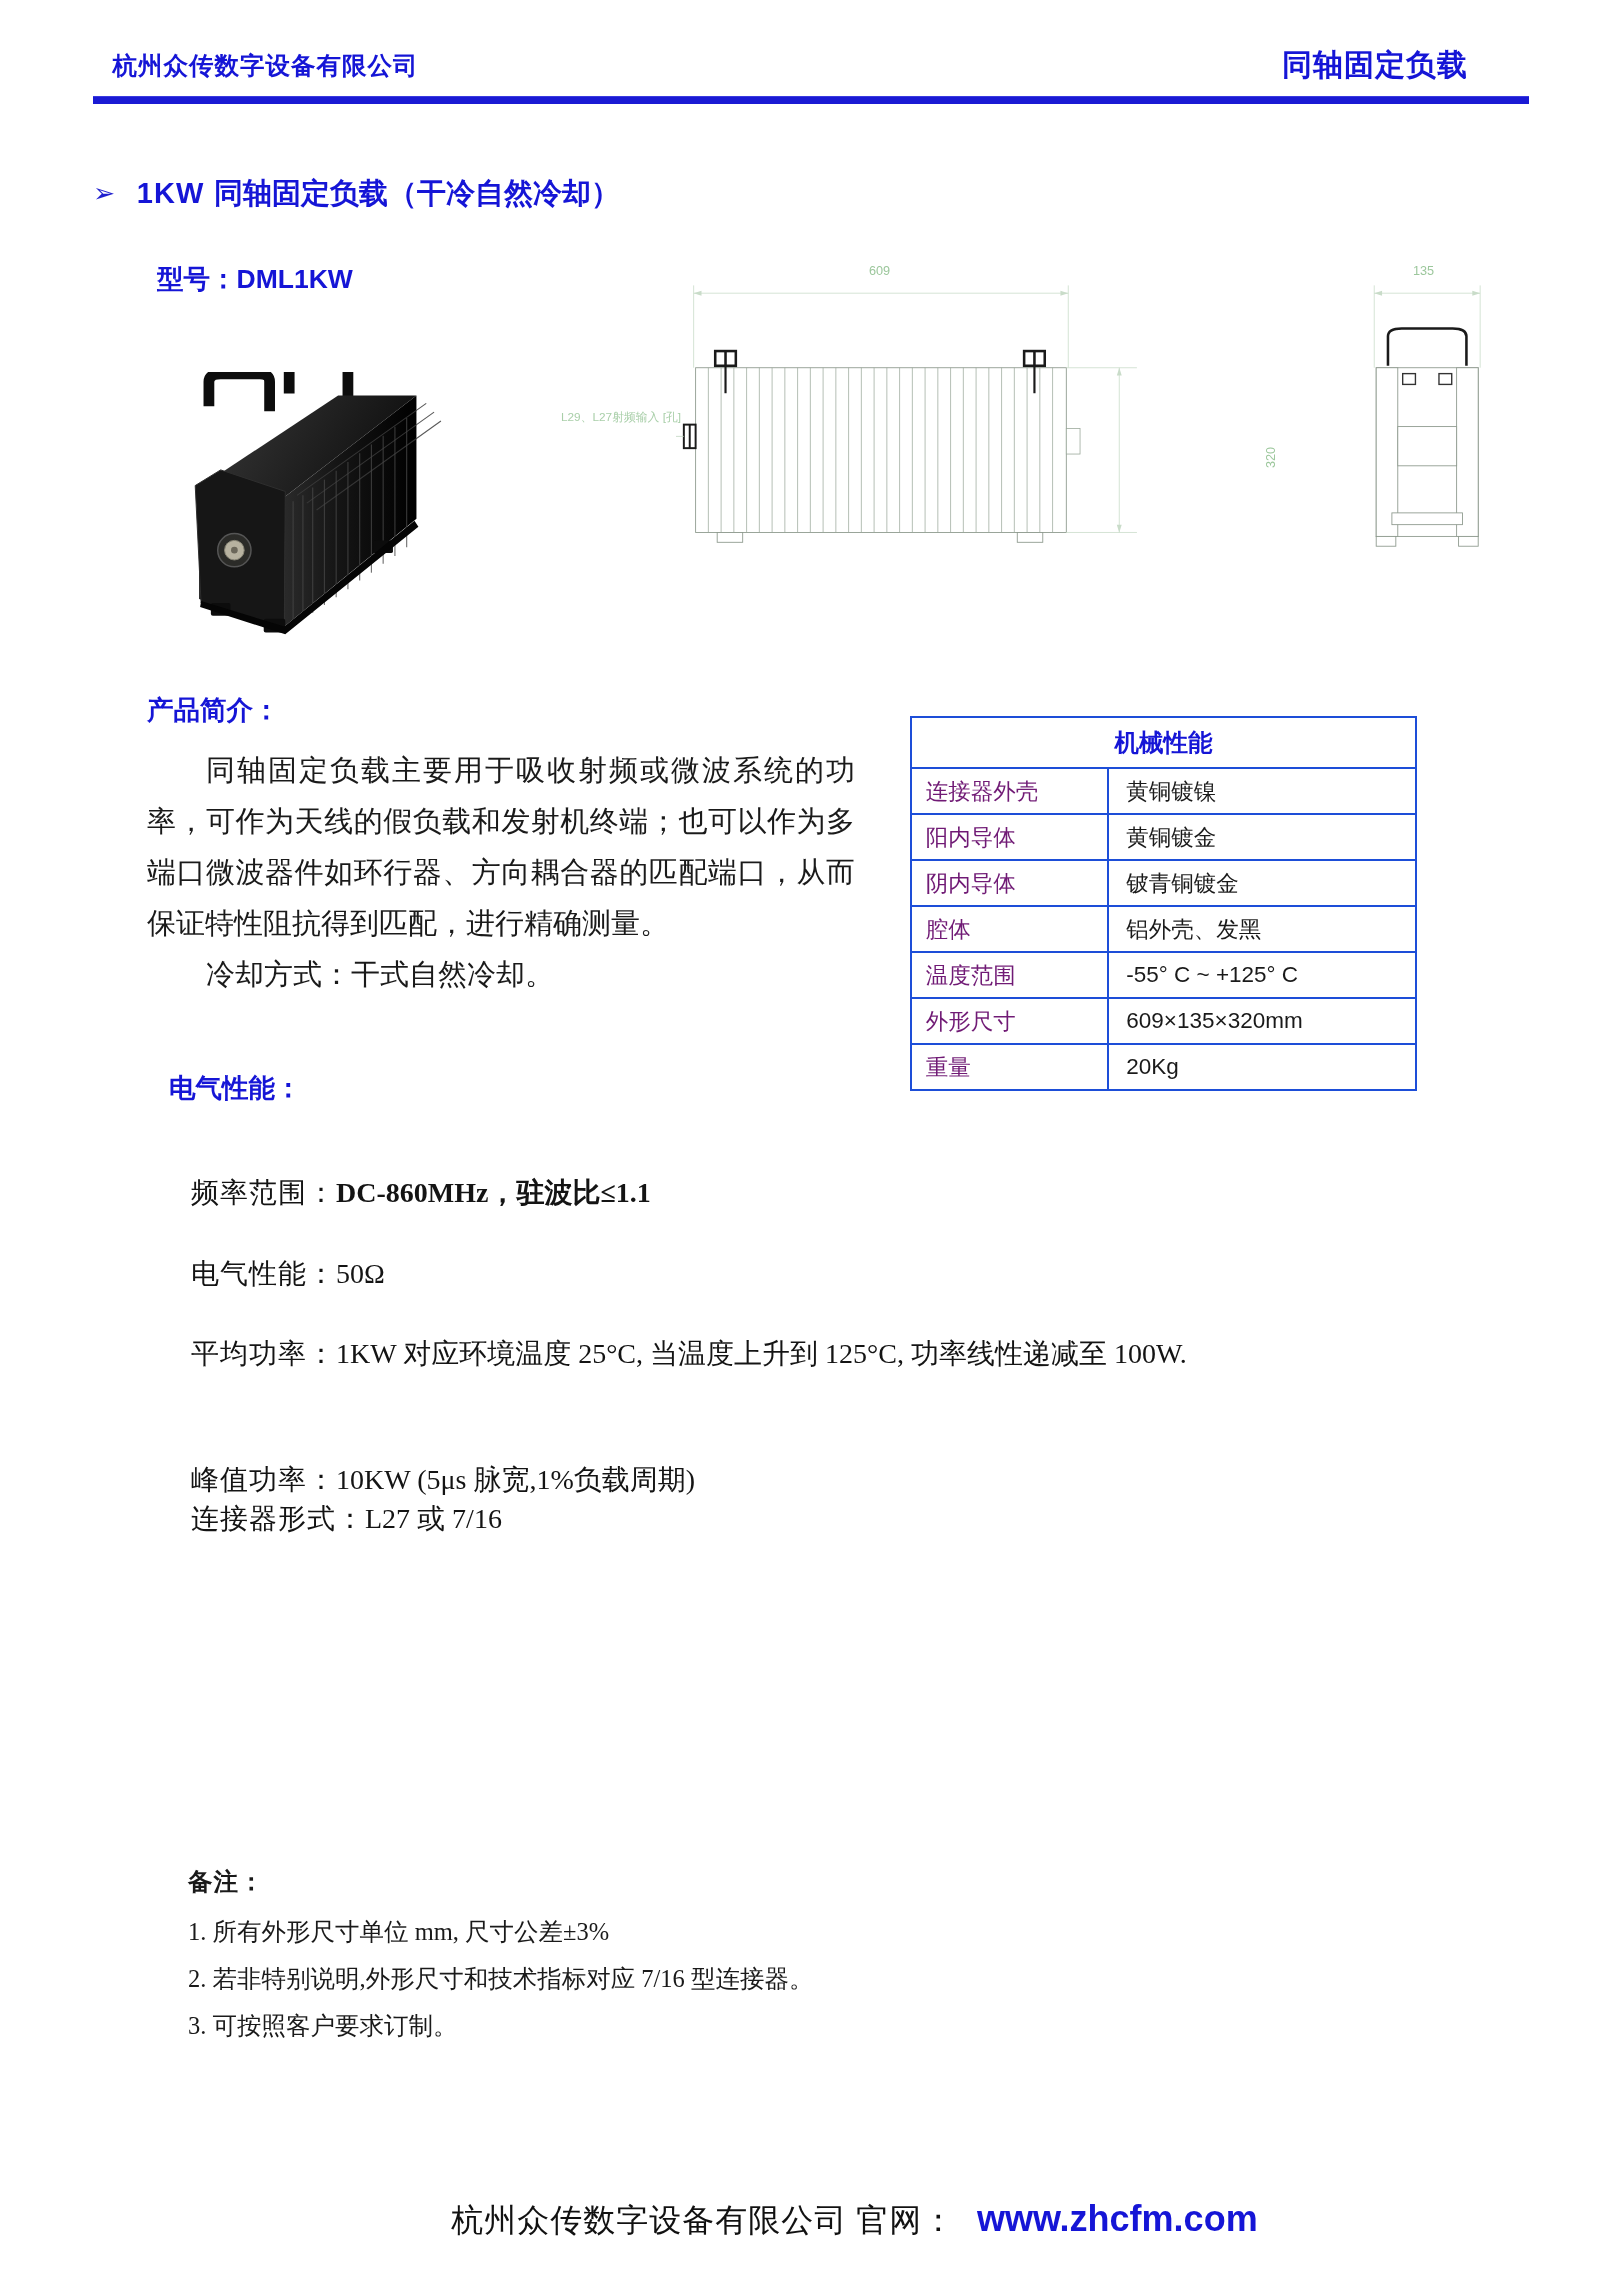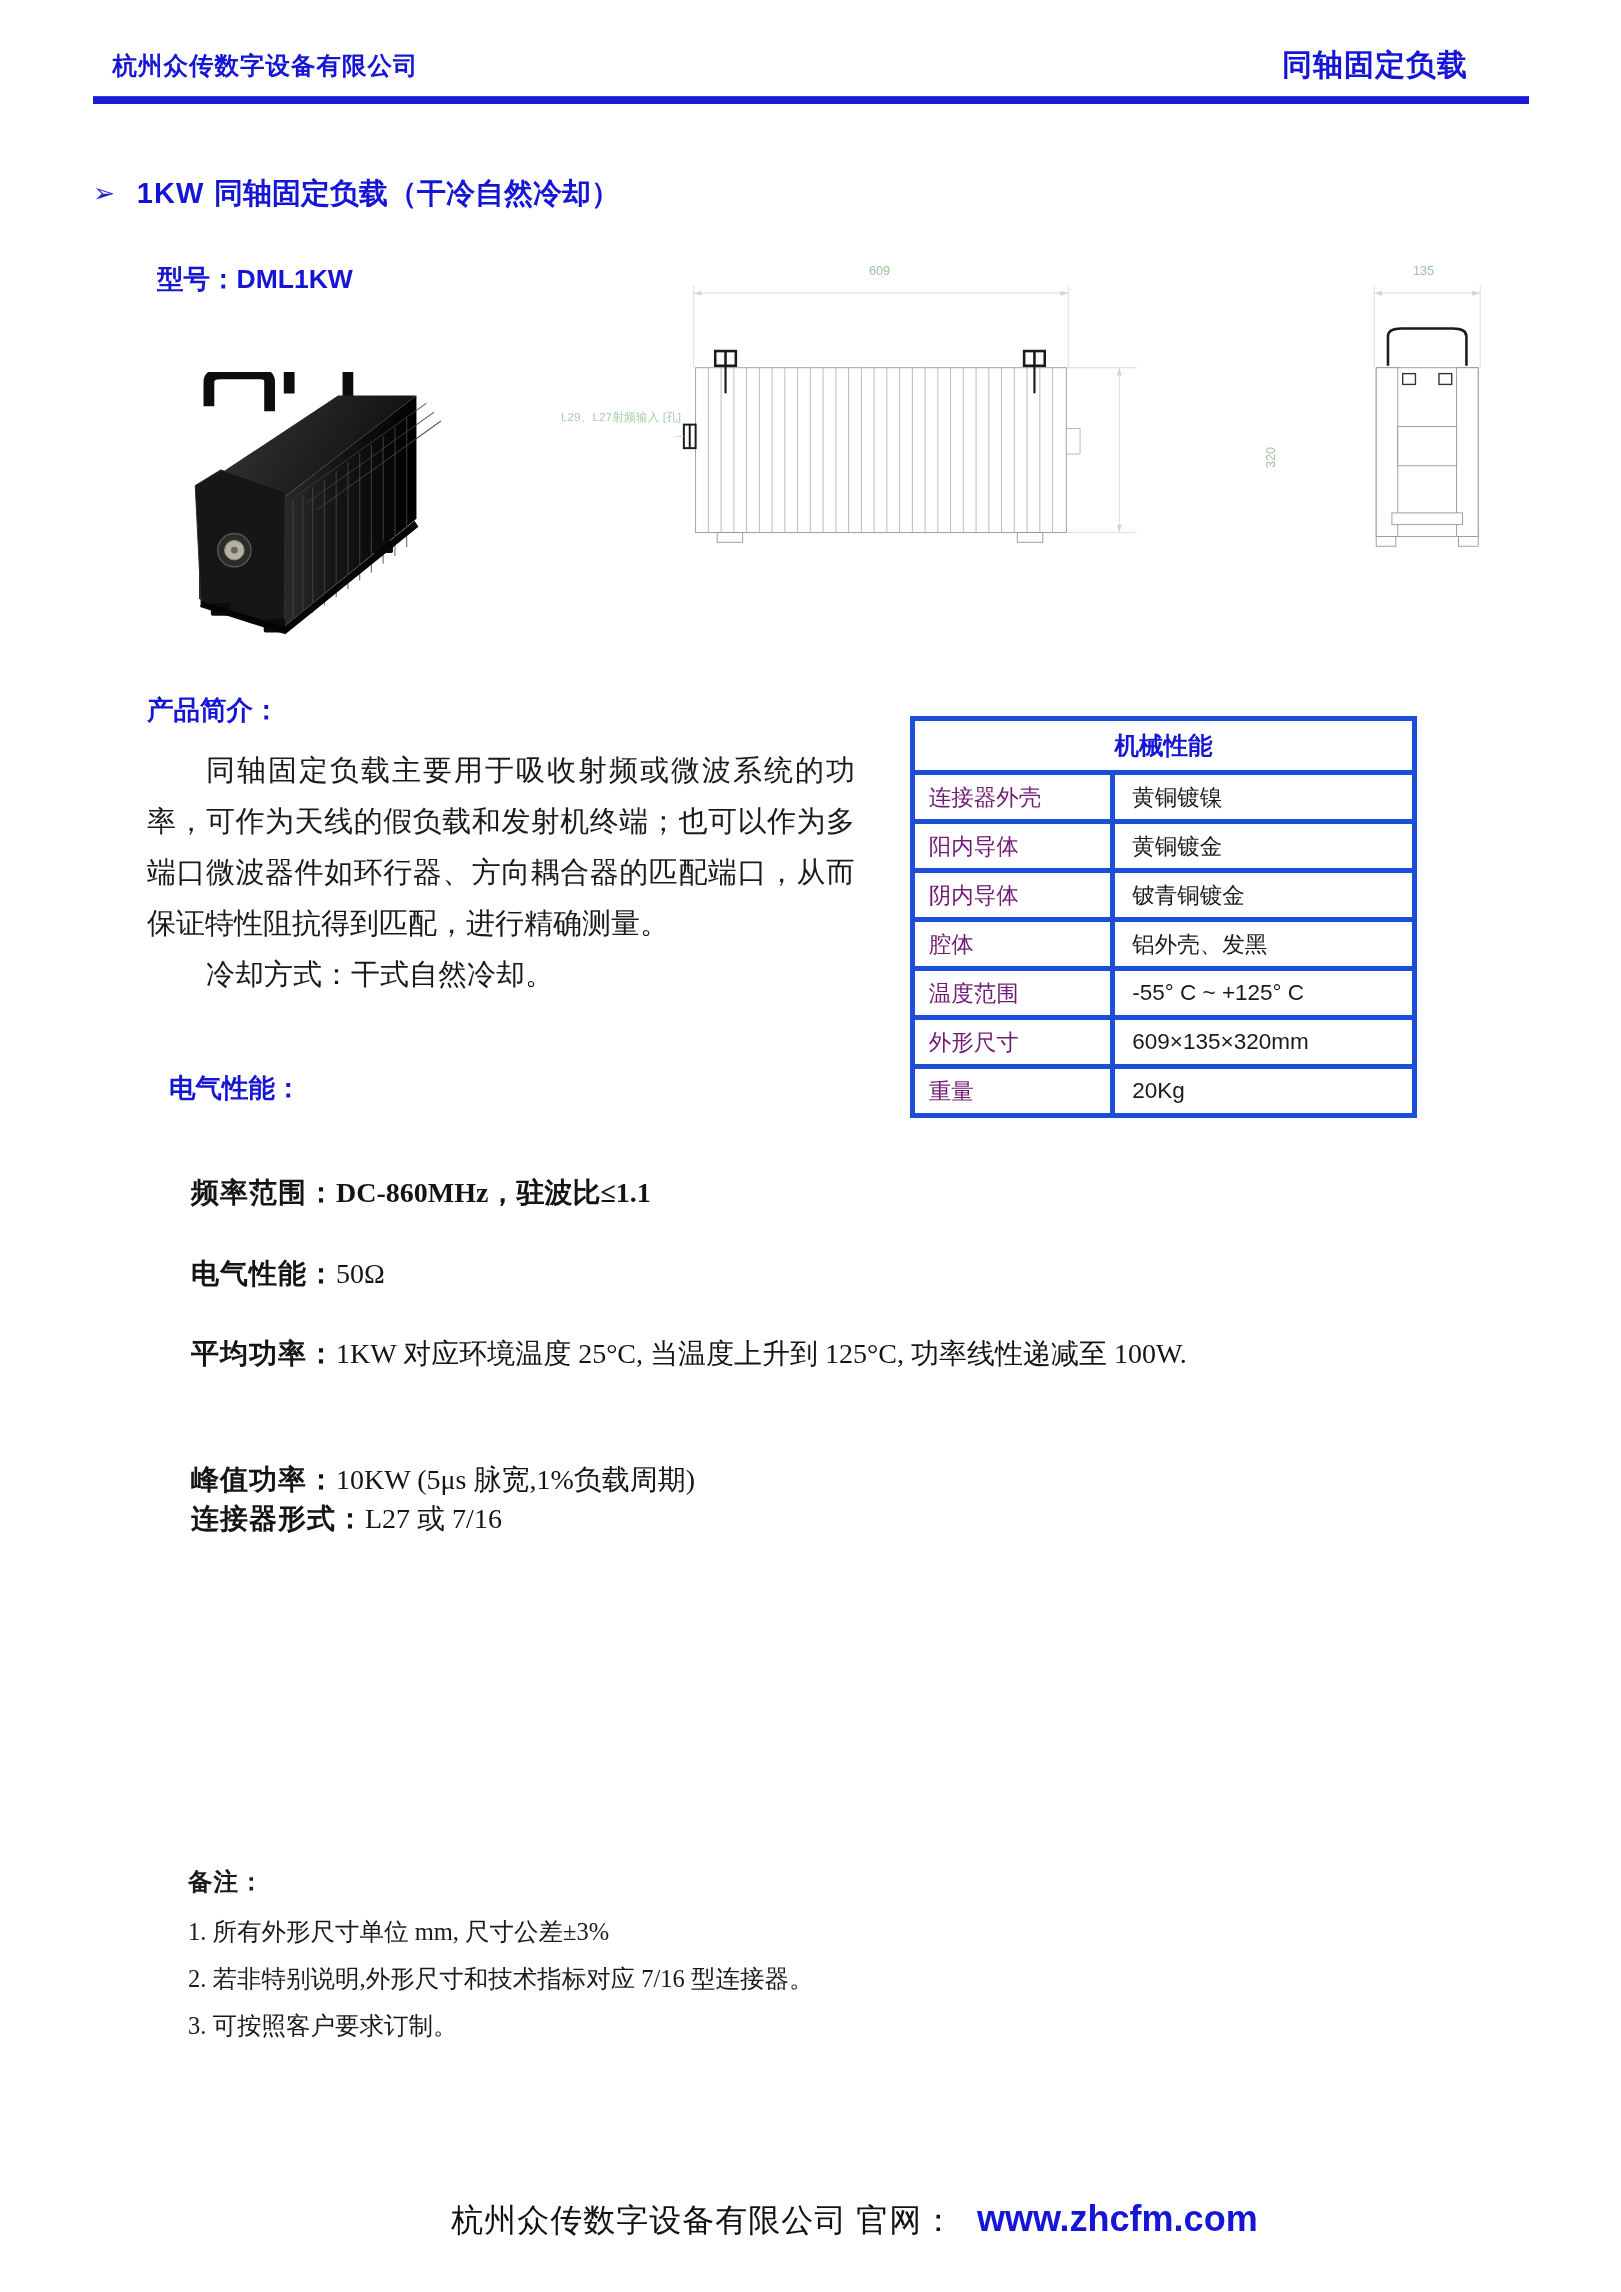--- a/index.html
+++ b/index.html
@@ -168,21 +168,21 @@
   
   .mech-table {
     position: absolute;
     left: 910px;
     top: 716px;
     width: 507px;
     border-collapse: collapse;
     font-family: "Liberation Serif", "DejaVu Serif", serif;
   }
   .mech-table th, .mech-table td {
-    border: 5px solid #1d4ed8;
+    border: 2px solid #1d4ed8;
     padding: 0;
     height: 44px;
     vertical-align: middle;
   }
   .mech-table th {
     font-family: "Liberation Sans", "DejaVu Sans", sans-serif;
     font-size: 24.5px;
     font-weight: bold;
     color: #1515d6;
     text-align: center;
@@ -208,21 +208,21 @@
   
   .spec-line {
     position: absolute;
     left: 191px;
     font-family: "Liberation Serif", "DejaVu Serif", serif;
     font-size: 28px;
     color: #141414;
     white-space: nowrap;
   }
   .spec-line .lbl {
-    font-weight: bold;
+    font-weight: normal;
     letter-spacing: 1px;
   }
   .spec-line .val {
     font-weight: normal;
   }
   .spec-line .val.b { font-weight: bold; }
 
   
   .notes {
     position: absolute;

